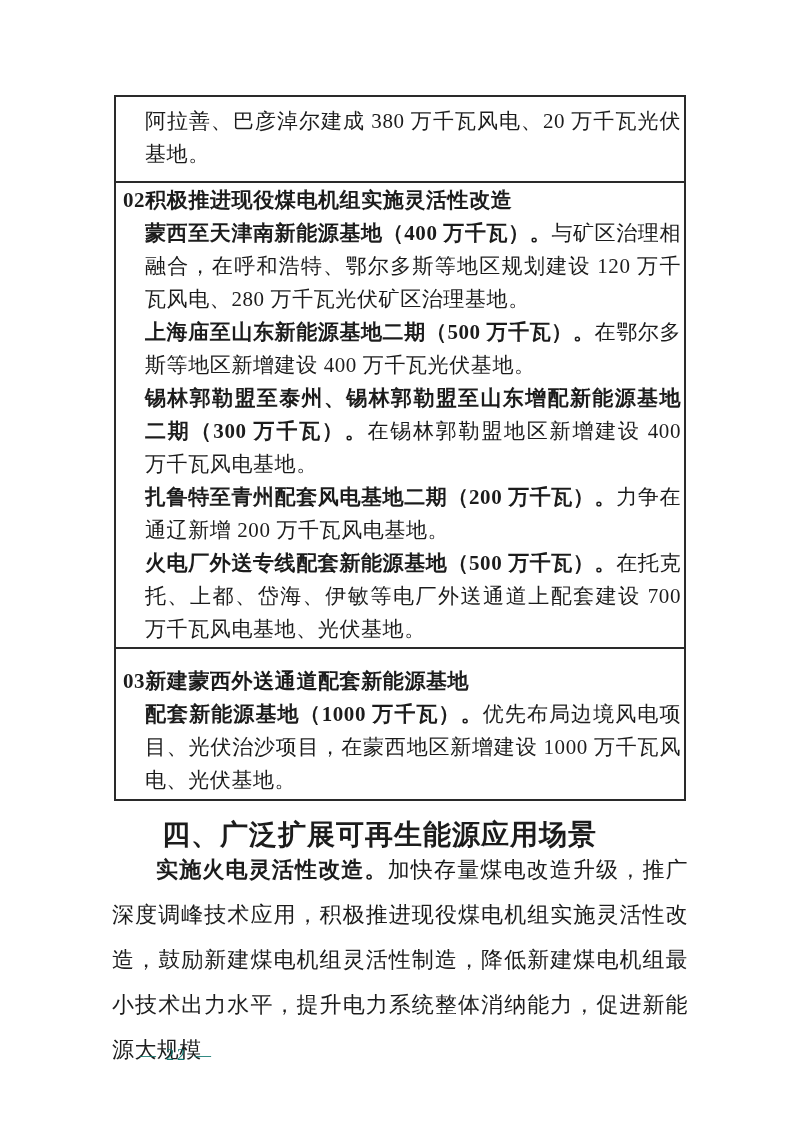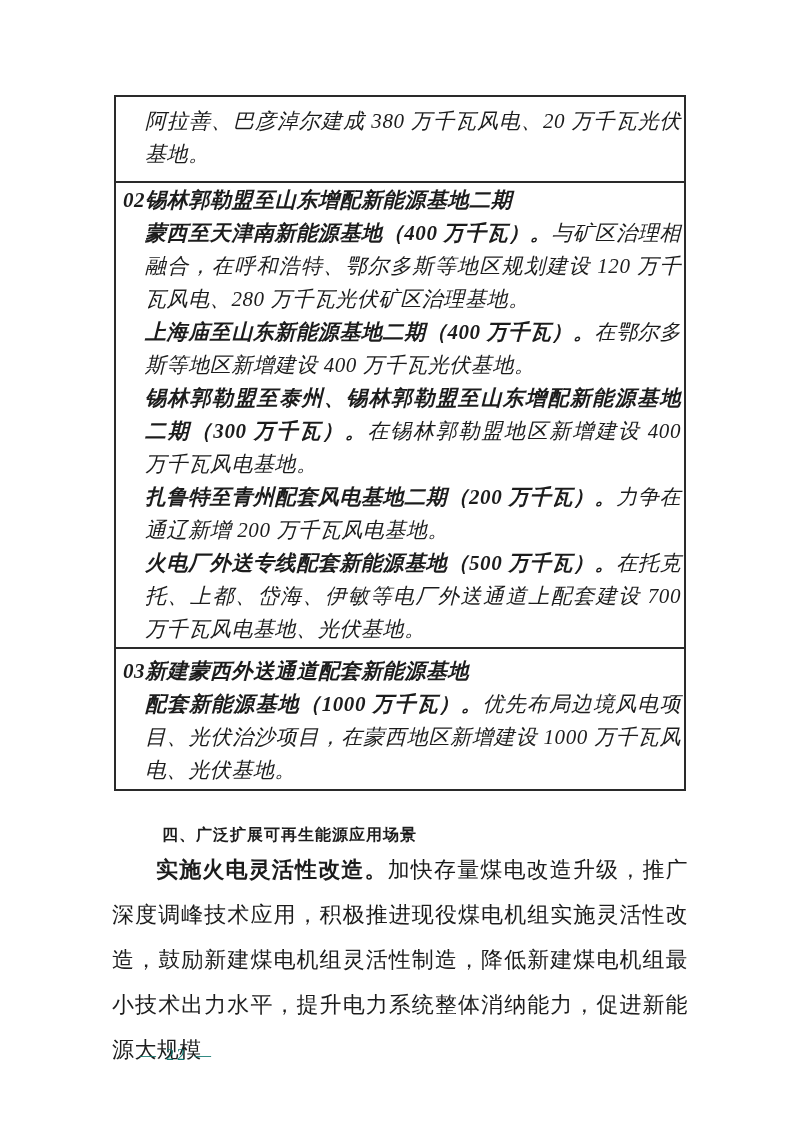--- a/index.html
+++ b/index.html
@@ -14,32 +14,31 @@
     font-family: "Liberation Serif", "DejaVu Serif", serif;
     color: #1c1c1c;
   }
   .doc-table {
     position: absolute;
     left: 114px;
     top: 95px;
     width: 568px;
     border: 2px solid #2a2a2a;
     background: #ffffff;
-    font-style: italic;
   }
   .tbl-row {
     border-top: 2px solid #2a2a2a;
     padding: 1px 3px 1px 0;
   }
   .tbl-row:first-child {
     border-top: none;
     padding: 8px 3px 10px 0;
   }
   .tbl-row.row-03 {
-    padding: 6px 3px 2px 0;
+    padding: 16px 3px 2px 0;
   }
   .doc-table p {
     margin: 0;
     font-size: 21px;
     line-height: 33px;
     letter-spacing: 0.6px;
     text-align: justify;
   }
   .row-header {
     font-weight: bold;
@@ -52,21 +51,21 @@
     padding-left: 29px;
   }
   .item b {
     font-weight: bold;
   }
   .section-heading {
     position: absolute;
     left: 162px;
     top: 818px;
     margin: 0;
-    font-size: 16px;
+    font-size: 28px;
     font-weight: bold;
     letter-spacing: 1px;
     line-height: 34px;
   }
   .body-para {
     position: absolute;
     left: 112px;
     top: 847px;
     width: 576px;
     margin: 0;
@@ -92,23 +91,23 @@
 </head>
 <body>
 
 <div class="doc-table">
 
   <div class="tbl-row row-01">
     <p class="item"><span>阿拉善、巴彦淖尔建成 380 万千瓦风电、20 万千瓦光伏基地。</span></p>
   </div>
 
   <div class="tbl-row row-02">
-    <p class="row-header"><span class="row-num">02</span><span>锡林郭勒盟至山东增配新能源基地二期</span></p>
+    <p class="row-header"><span class="row-num">02</span><span>积极推进现役煤电机组实施灵活性改造</span></p>
     <p class="item"><b>蒙西至天津南新能源基地（400 万千瓦）。</b><span>与矿区治理相融合，在呼和浩特、鄂尔多斯等地区规划建设 120 万千瓦风电、280 万千瓦光伏矿区治理基地。</span></p>
-    <p class="item"><b>上海庙至山东新能源基地二期（400 万千瓦）。</b><span>在鄂尔多斯等地区新增建设 400 万千瓦光伏基地。</span></p>
+    <p class="item"><b>上海庙至山东新能源基地二期（500 万千瓦）。</b><span>在鄂尔多斯等地区新增建设 400 万千瓦光伏基地。</span></p>
     <p class="item"><b>锡林郭勒盟至泰州、锡林郭勒盟至山东增配新能源基地二期（300 万千瓦）。</b><span>在锡林郭勒盟地区新增建设 400 万千瓦风电基地。</span></p>
     <p class="item"><b>扎鲁特至青州配套风电基地二期（200 万千瓦）。</b><span>力争在通辽新增 200 万千瓦风电基地。</span></p>
     <p class="item"><b>火电厂外送专线配套新能源基地（500 万千瓦）。</b><span>在托克托、上都、岱海、伊敏等电厂外送通道上配套建设 700 万千瓦风电基地、光伏基地。</span></p>
   </div>
 
   <div class="tbl-row row-03">
     <p class="row-header"><span class="row-num">03</span><span>新建蒙西外送通道配套新能源基地</span></p>
     <p class="item"><b>配套新能源基地（1000 万千瓦）。</b><span>优先布局边境风电项目、光伏治沙项目，在蒙西地区新增建设 1000 万千瓦风电、光伏基地。</span></p>
   </div>
 

